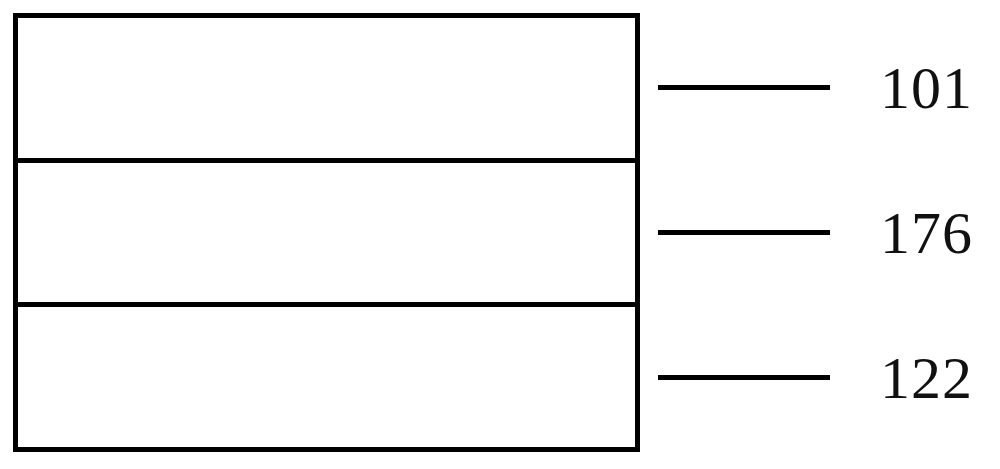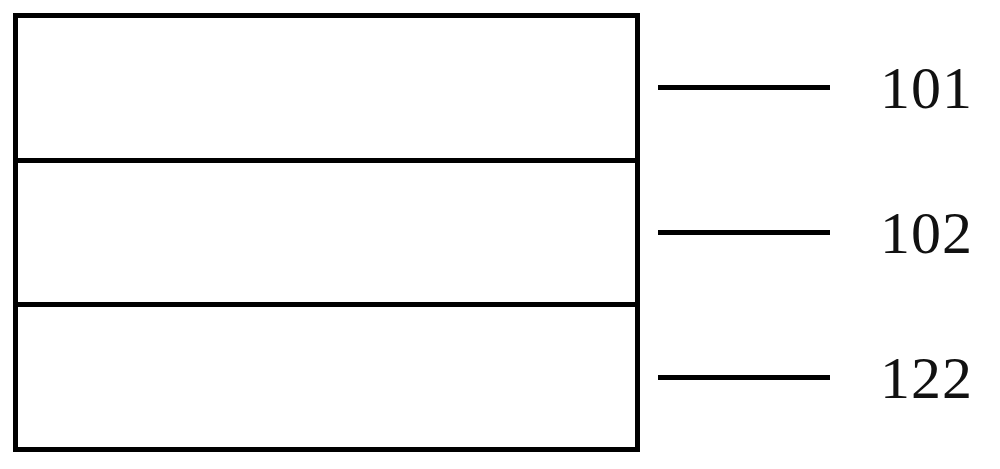--- a/index.html
+++ b/index.html
@@ -88,21 +88,21 @@
     <div class="layer layer-3"></div>
   </div>
 
   <div class="callout callout-101">
     <span class="leader-line"></span>
     <span class="callout-label">101</span>
   </div>
 
   <div class="callout callout-102">
     <span class="leader-line"></span>
-    <span class="callout-label">102</span>
+    <span class="callout-label">176</span>
   </div>
 
   <div class="callout callout-103">
     <span class="leader-line"></span>
     <span class="callout-label">122</span>
   </div>
 
 </div>
 
 </body></html>

